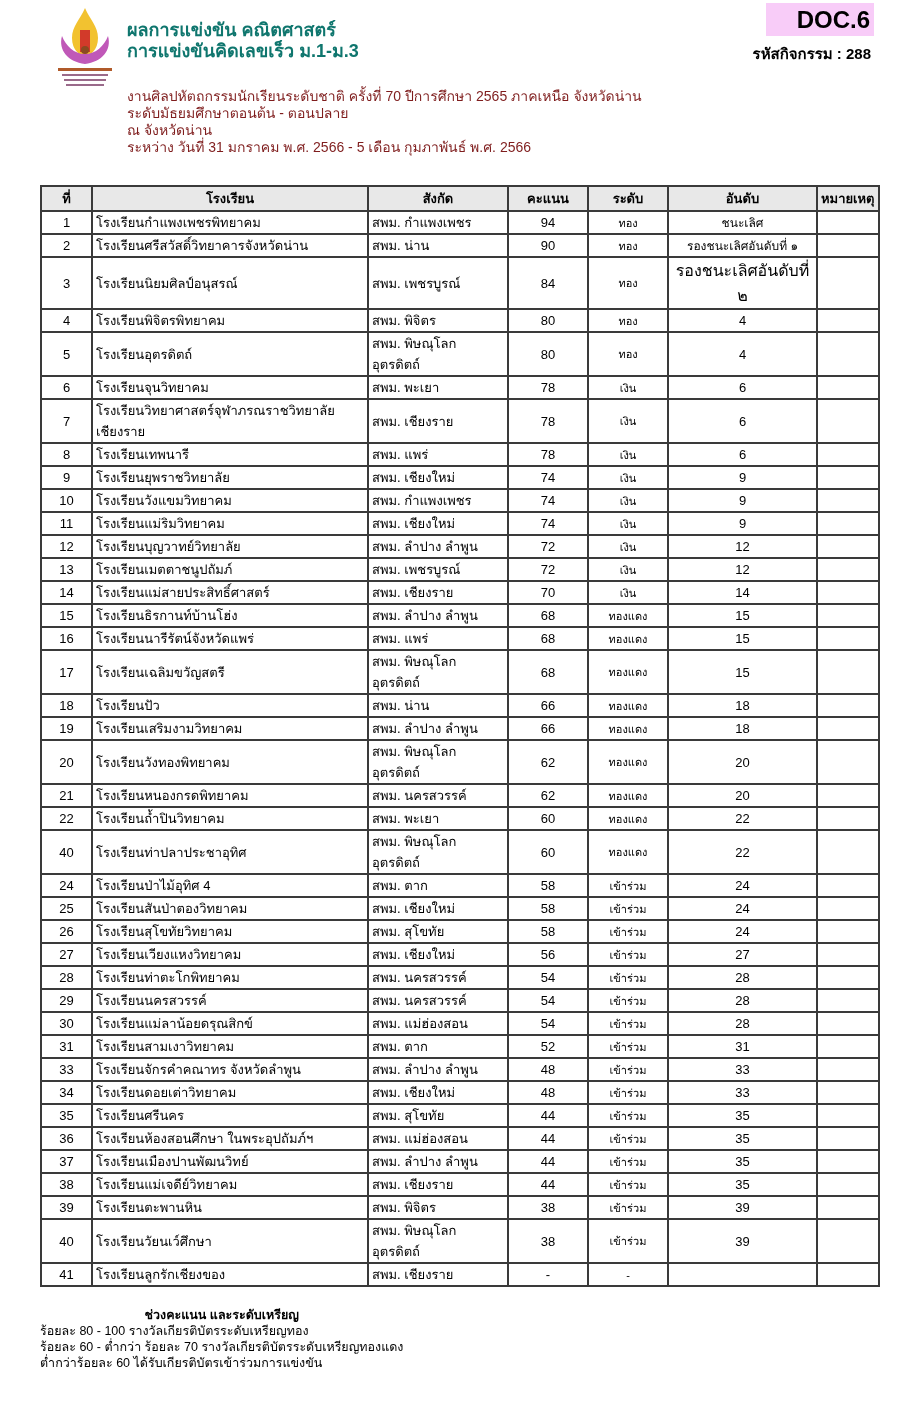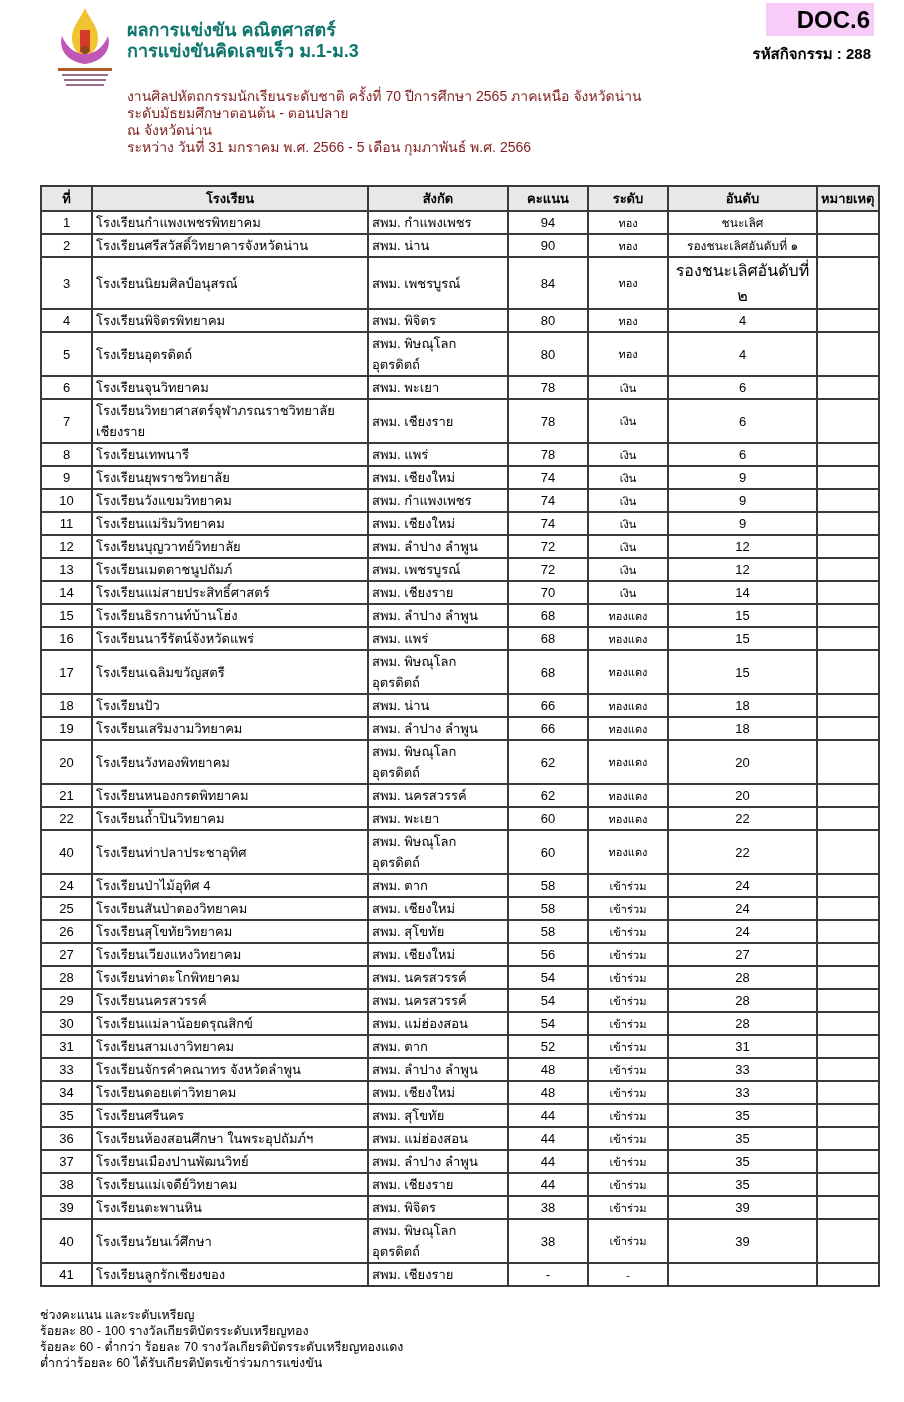--- a/index.html
+++ b/index.html
@@ -9,21 +9,21 @@
   .doc-badge { position:absolute; left:766px; top:3px; width:108px; height:33px; background:#f8ccf8; font-size:24px; font-weight:bold; text-align:right; line-height:34px; padding-right:4px; box-sizing:border-box; }
   .activity-code { position:absolute; right:33px; top:42px; font-size:15px; font-weight:bold; }
   .event { position:absolute; left:127px; top:88px; color:#7f1d1d; font-weight:normal; font-size:14px; line-height:17px; }
   table.results { position:absolute; left:40px; top:185px; border-collapse:collapse; font-size:13px; }
   table.results th, table.results td { border:2px solid #3a3a3a; height:22px; padding:0 3px; box-sizing:border-box; }
   table.results th { background:#e8e8e8; font-weight:bold; font-size:13px; height:25px; }
   td.c { text-align:center; }
   td.l { text-align:left; }
   td.small { font-size:11px; text-align:center; }
   .legend { position:absolute; left:40px; top:1307px; font-size:12.5px; line-height:16px; }
-  .legend .h { font-weight:normal; }
+  .legend .h { font-weight:bold;text-align:center; }
 </style>
 </head>
 <body>
 
 <div class="logo">
   <svg width="66" height="86" viewBox="0 0 66 86">
     <path d="M33 2 C28 14 20 20 20 32 C20 44 28 50 33 50 C38 50 46 44 46 32 C46 20 38 14 33 2Z" fill="#f2c230"></path>
     <path d="M10 30 C6 44 16 56 33 58 C50 56 60 44 56 30 C52 40 44 48 33 48 C22 48 14 40 10 30Z" fill="#c058b8"></path>
     <rect x="28" y="24" width="10" height="22" fill="#d23a2a"></rect>
     <circle cx="33" cy="44" r="4" fill="#8a4a20"></circle>

